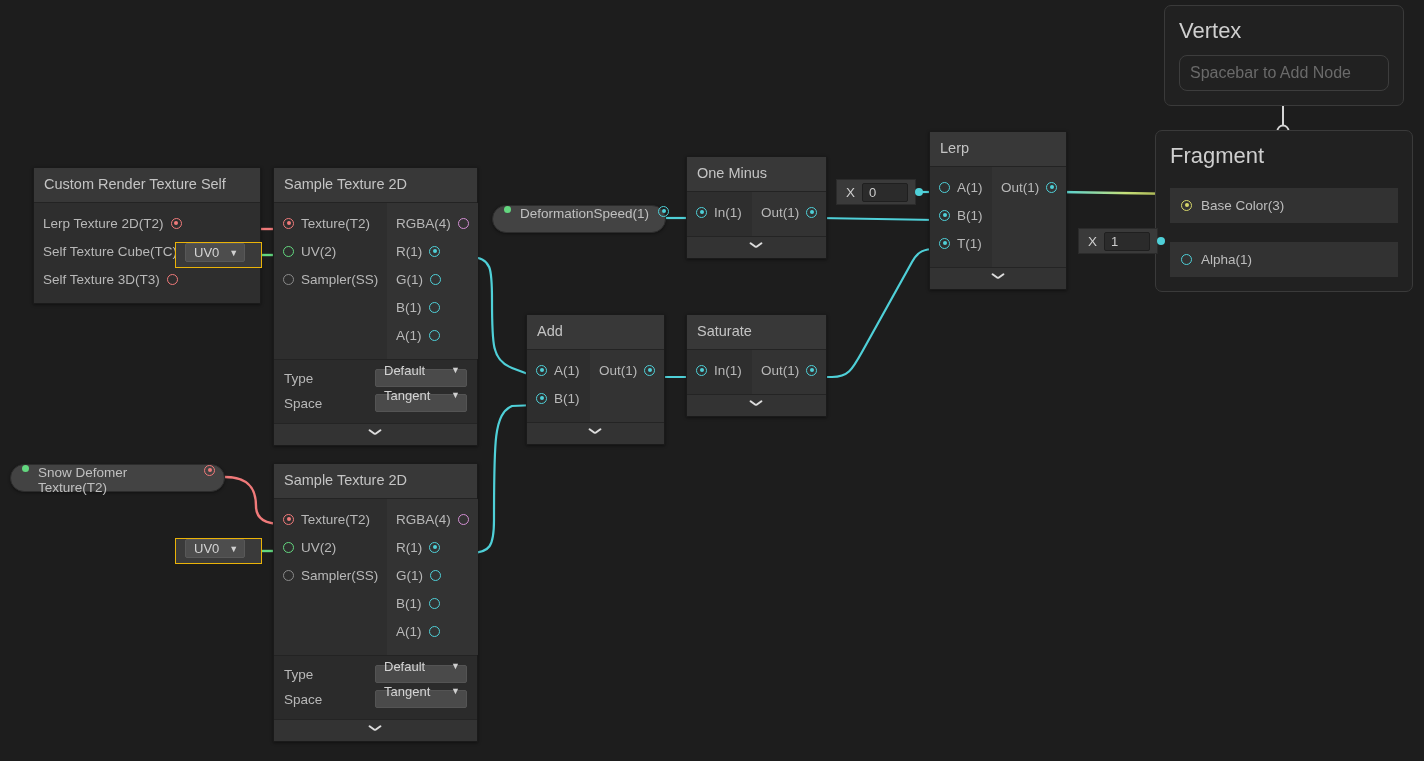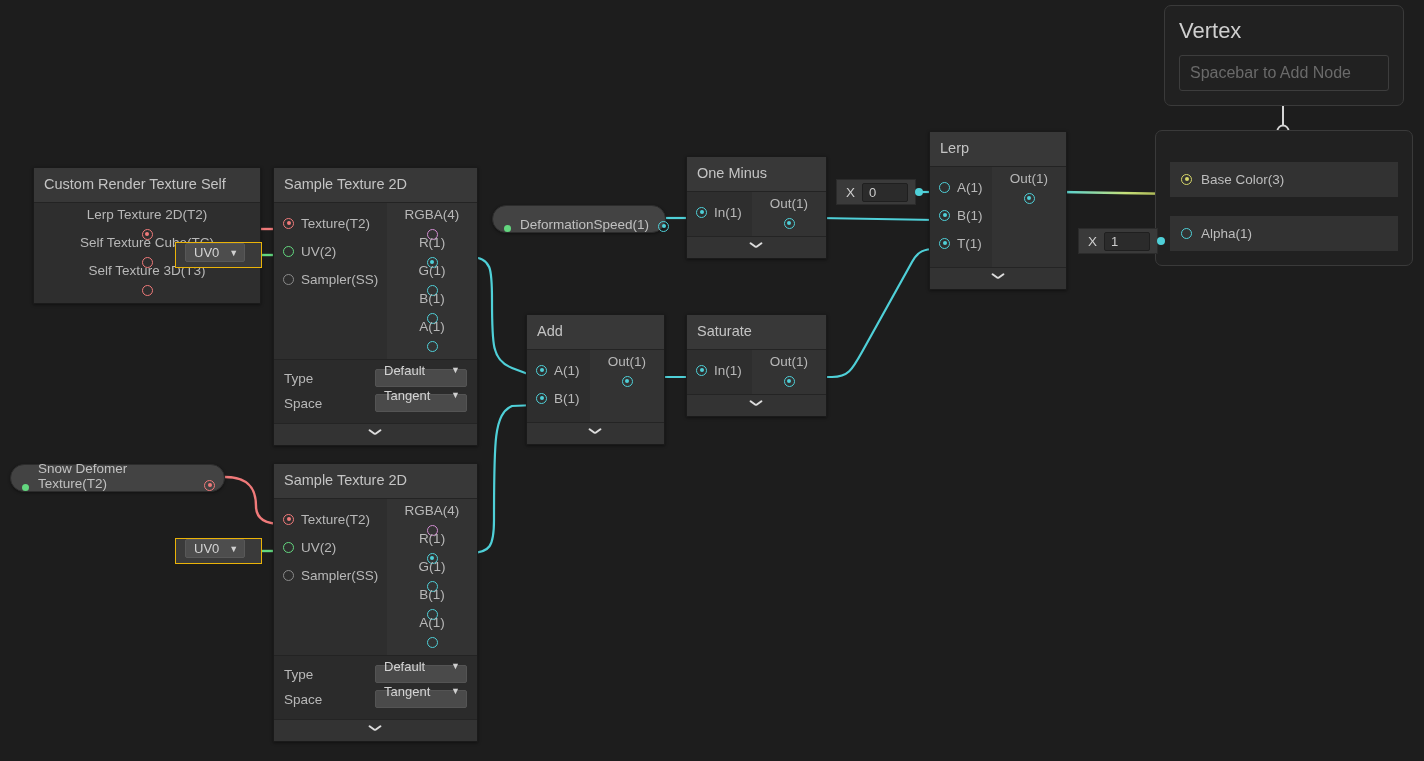--- a/index.html
+++ b/index.html
@@ -34,21 +34,21 @@
   }
   .ports { display: flex; }
   .ports-in, .ports-out { padding: 7px 0 9px 0; }
   .ports-in  { background: #2e2e2e; flex: 0 0 auto; min-width: 110px; }
   .ports-out { background: #333333; flex: 1 1 auto; }
   .port {
     display: flex; align-items: center; gap: 7px;
     height: 28px; color: #b8b8b8; font-size: 13.5px;
     padding: 0 9px;
   }
-  .port.out { justify-content: center; flex-direction: column; }
+  .port.out { justify-content: flex-start; }
   .dot {
     width: 11px; height: 11px; border-radius: 50%;
     border: 1.6px solid #7d7d7d; background: transparent;
     flex: 0 0 auto;
   }
   .dot.filled::after {
     content: ""; display: block;
     width: 4px; height: 4px; border-radius: 50%;
     background: currentColor; margin: 1.7px auto;
   }
@@ -84,21 +84,21 @@
     width: 8px; height: 2px; background: #dcdcdc; border-radius: 1px;
   }
   .chev::before { left: -1px; transform: rotate(36deg); }
   .chev::after  { left: 5px;  transform: rotate(-36deg); }
 
   
   .prop-node {
     position: absolute; z-index: 12;
     background: #434343; border: 1px solid #2c2c2c;
     border-radius: 14px; height: 28px;
-    display: flex; align-items: flex-end; gap: 9px;
+    display: flex; align-items: flex-start; gap: 9px;
     padding: 0 9px 0 11px;
     color: #c0c0c0; font-size: 13.5px;
     box-shadow: 0 1px 3px rgba(0,0,0,.4);
   }
   .prop-swatch { width: 7px; height: 7px; border-radius: 50%; background: #63d77f; flex: 0 0 auto; }
 
   
   .inline-widget {
     position: absolute; z-index: 14;
     background: #3a3a3a; border: 1px solid #2b2b2b;
@@ -127,21 +127,21 @@
 
   
   .master {
     position: absolute; z-index: 11;
     background: #212121;
     border: 1px solid #3a3a3a; border-radius: 7px;
     padding: 12px 14px 14px 14px;
   }
   .master-title { color: #cfcfcf; font-size: 22px; margin-bottom: 11px; }
   .master-hint {
-    border: 1px solid #3d3d3d; border-radius: 3px;
+    border: 1px solid #3d3d3d; border-radius: 8px;
     color: #6a6a6a; font-size: 16px;
     padding: 8px 10px;
   }
   .master-block {
     background: #323232; height: 35px;
     display: flex; align-items: center; gap: 9px;
     padding: 0 11px; margin-bottom: 9px; margin-top: 19px;
   }
   .master-block:last-child { margin-bottom: 0; }
   .master-block .blk-label { color: #bdbdbd; font-size: 13.5px; }
@@ -472,20 +472,21 @@
     </div>
     <span class="iw-dot"></span>
   </div>
 
   <div class="master" style="left:1164px; top:5px; width:240px;">
     <div class="master-title">Vertex</div>
     <div class="master-hint">Spacebar to Add Node</div>
   </div>
 
   <div class="master" style="left:1155px; top:130px; width:258px;">
+    <div class="master-title">Fragment</div>
     <div class="master-block">
       <span class="dot c-vec3 filled"></span>
       <span class="blk-label">Base Color(3)</span>
     </div>
     <div class="master-block">
       <span class="dot c-float"></span>
       <span class="blk-label">Alpha(1)</span>
     </div>
   </div>
 

